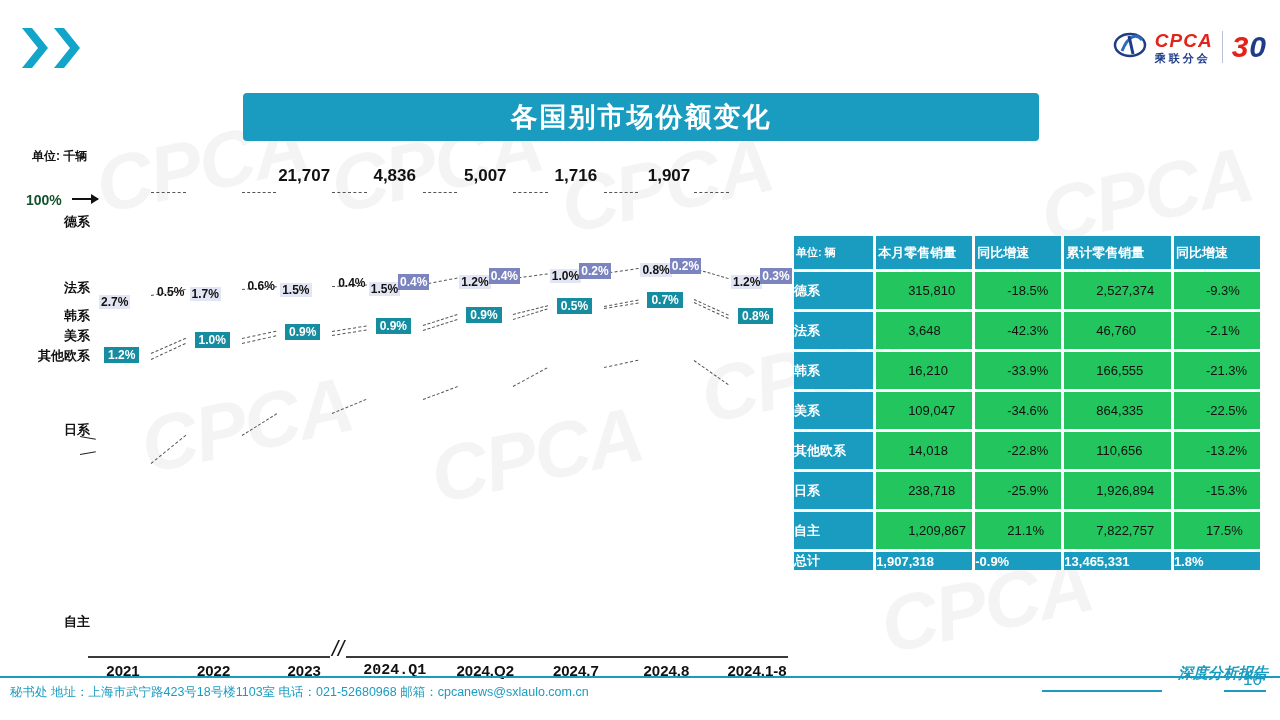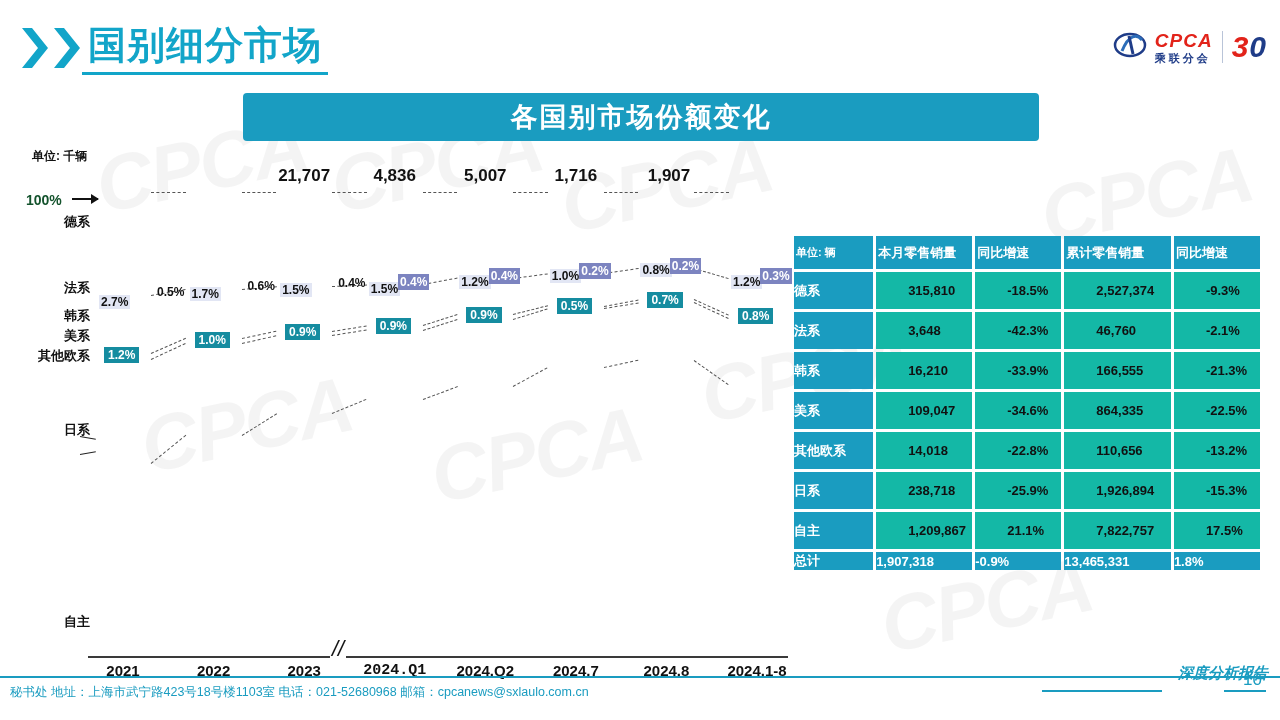--- a/index.html
+++ b/index.html
@@ -89,21 +89,21 @@
   #axis-break { position:absolute; left:330px; top:488px; font-size:22px; font-weight:400; color:#111; font-style:italic; background:#fff; padding:0 2px; }
   .xtick { position:absolute; top:514px; font-size:15px; font-weight:700; color:#111; text-align:center; }
 
   
   #data-table { position: absolute; left: 791px; top: 233px; width: 472px; }
   table { border-collapse: separate; border-spacing: 3px 3px; width: 100%; }
   th, td { text-align:left; font-size: 13px; }
   thead th { background:#1A9CC0; color:#fff; font-weight:700; height: 33px; padding: 0 2px; }
   thead th.unit-h { font-size: 11px; }
   tbody td.rowhead { background:#1A9CC0; color:#fff; font-weight:700; height: 37px; width: 88px; }
-  tbody td.val { background:#14b8a6; color:#111; font-weight:700;padding-left:32px; }
+  tbody td.val { background:#22c55e; color:#111; font-weight:400;padding-left:32px; }
   tbody tr.total td { background:#1A9CC0; color:#fff; font-weight:700; }
   col.c1 { width: 88px; } col.c2 { width: 97px; } col.c3 { width: 88px; }
   col.c4 { width: 109px; } col.c5 { width: 88px; }
 
   
   #footer-bar { position:absolute; left:0; top:676px; width:1280px; height:2px; background:#1A9CC0; }
   #footer-text { position:absolute; left:10px; top:684px; font-size:12.5px; color:#1A9CC0; white-space:nowrap; }
   #footer-right { position:absolute; right:12px; top:664px; display:flex; align-items:flex-end; gap:8px; }
   #footer-brand { font-size:15px; font-weight:700; font-style:italic; color:#1A9CC0; }
   #page-num { position:absolute; right:18px; top:670px; font-size:17px; color:#1A9CC0; }
@@ -124,21 +124,20 @@
 
 <div id="header">
   <div class="chev-wrap">
     <svg class="chev" viewBox="0 0 30 44">
         <polygon points="2,2 18,22 2,42 12,42 28,22 12,2" fill="#12A5C9"></polygon>
       </svg>
     <svg class="chev" viewBox="0 0 30 44">
         <polygon points="2,2 18,22 2,42 12,42 28,22 12,2" fill="#12A5C9"></polygon>
       </svg>
   </div>
-  <div id="slide-title">国别细分市场</div>
   <div id="logo-area">
     <div class="logo-mark">
       <svg width="36" height="34" viewBox="0 0 36 34">
         <ellipse cx="17" cy="15" rx="15" ry="11" fill="none" stroke="#1F3C88" stroke-width="2.5"></ellipse>
         <path d="M9 21 C16 4, 24 4, 29 10" stroke="#2B6CB8" stroke-width="3" fill="none"></path>
         <path d="M16 6 L20 24" stroke="#1F3C88" stroke-width="3" fill="none"></path>
       </svg>
       <div class="logo-txt">
         <div class="logo-cpca">CPCA</div>
         <div class="logo-cn">乘联分会</div>

